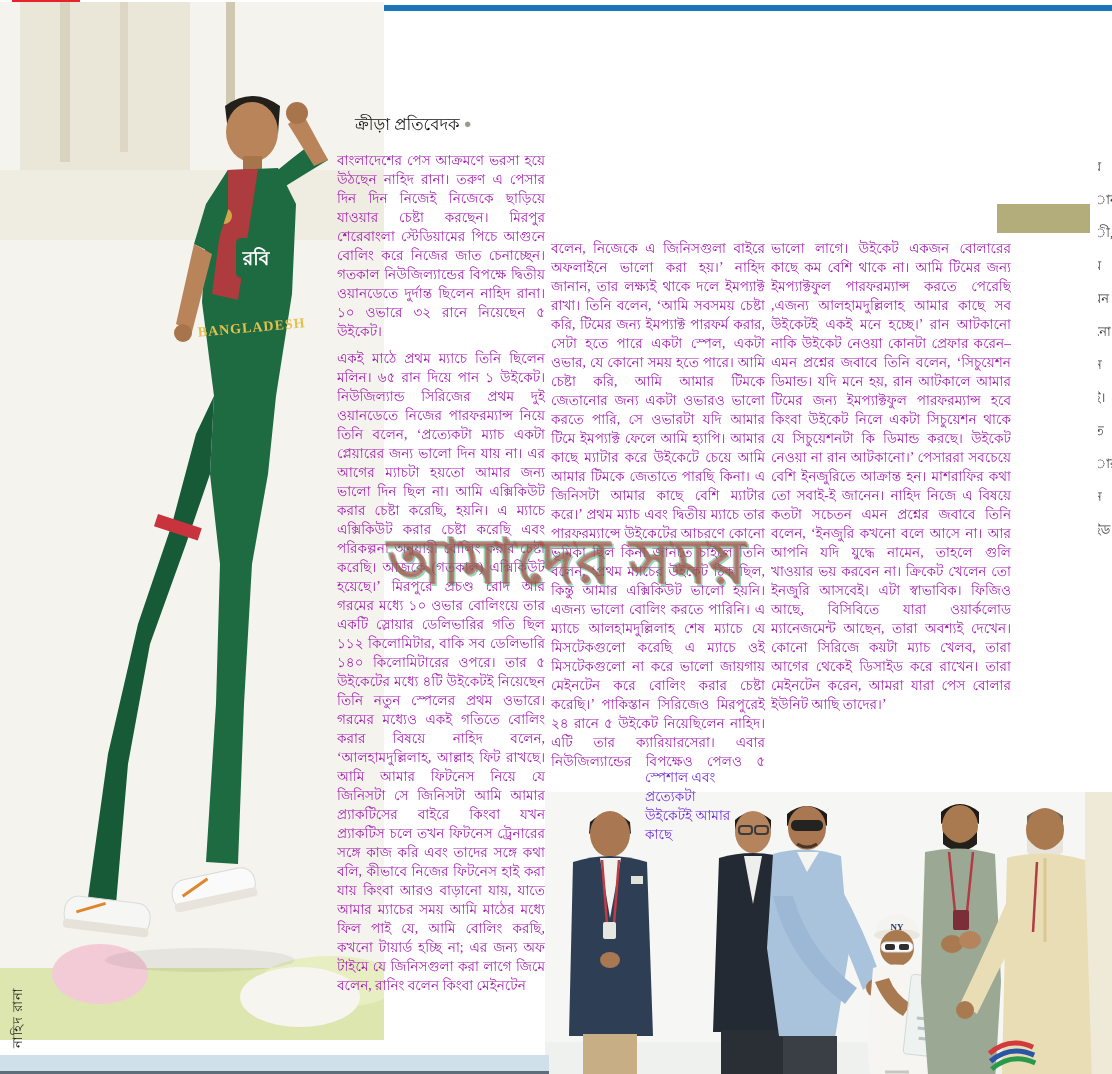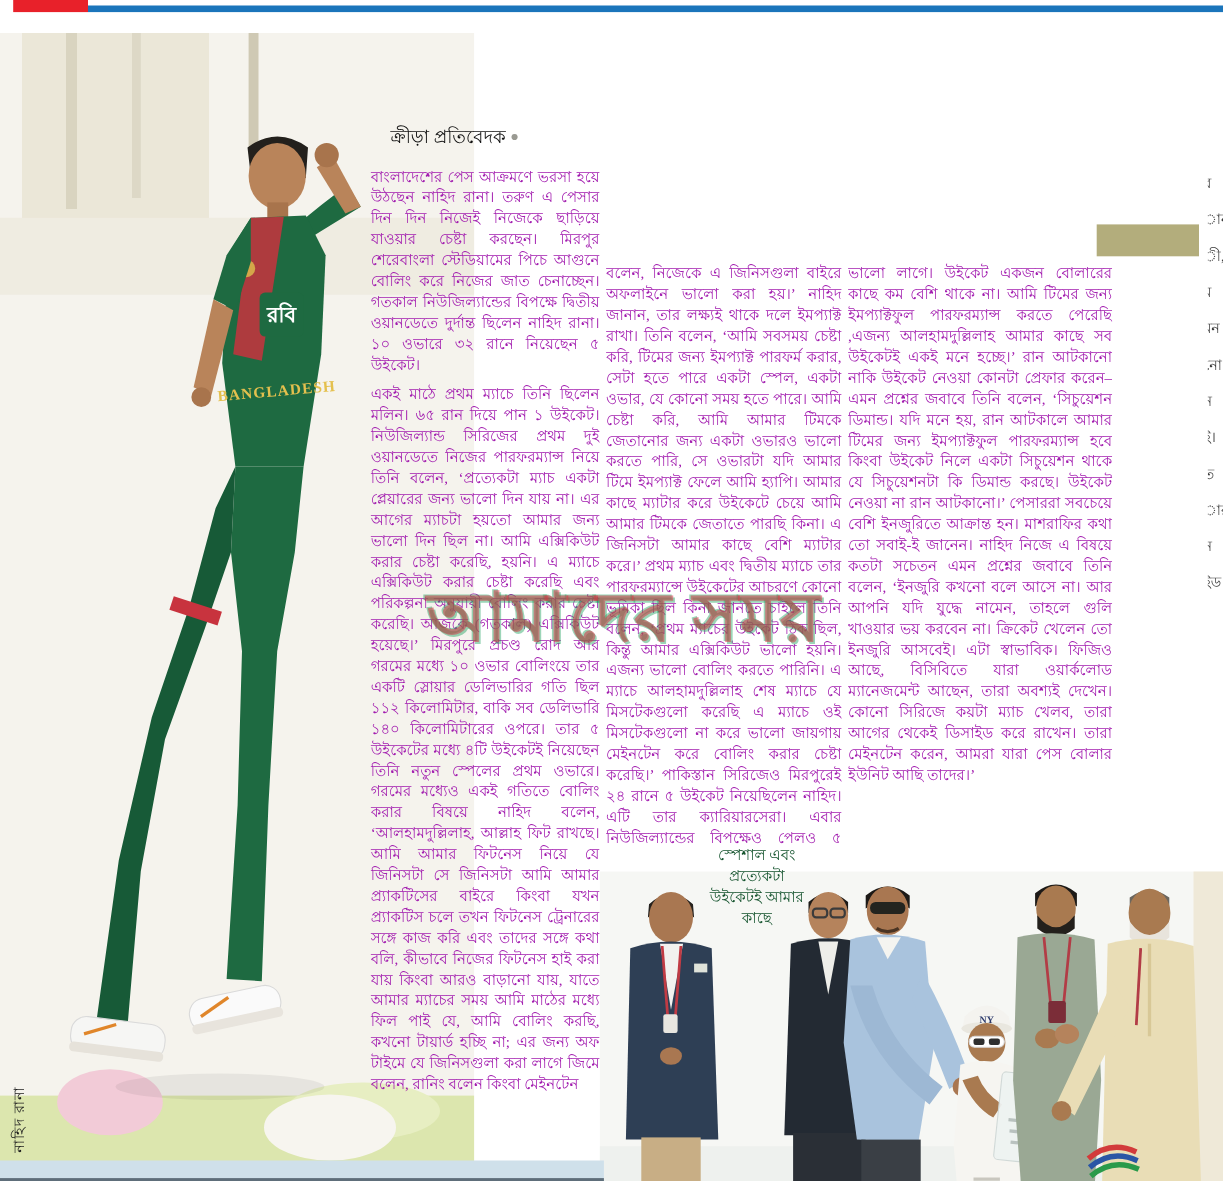--- a/index.html
+++ b/index.html
@@ -7,21 +7,21 @@
     position:relative;width:1112px;height:1074px;overflow:hidden;
     background:#ffffff;
     font-family:"Liberation Serif","DejaVu Serif",serif;
     color:#222;
   }
   
   .mast-red{position:absolute;left:12px;top:0;width:68px;height:11px;background:#e8212a;}
   .mast-rule{position:absolute;left:80px;top:5px;width:1032px;height:6px;background:#1b75bb;}
 
   
-  .player-photo{position:absolute;left:0;top:30px;width:431px;height:1038px;overflow:hidden;z-index:1;}
+  .player-photo{position:absolute;left:0;top:2px;width:384px;height:1038px;overflow:hidden;z-index:1;}
   .vcaption{
     position:absolute;left:8px;top:1048px;z-index:4;
     transform:rotate(-90deg);transform-origin:0 0;
     font-size:13px;color:#1d1d1d;letter-spacing:1px;white-space:nowrap;
   }
 
   
   .headline{
     position:absolute;left:546px;top:28px;width:564px;height:92px;z-index:3;
     font-size:54px;font-weight:bold;color:#060606;line-height:92px;
@@ -44,21 +44,21 @@
   .khaki{position:absolute;left:997px;top:204px;width:93px;height:29px;background:#b3ad7c;z-index:3;}
 
   
   .col{position:absolute;z-index:2;font-size:13.6px;line-height:19px;color:#a21caf;text-align:justify;overflow:hidden;}
   .col p{margin:0 0 8px 0;}
   .col1{left:337px;top:151px;width:208px;height:901px;}
   .col2{left:551px;top:239px;width:214px;height:528px;}
   .col3{left:771px;top:239px;width:240px;height:486px;}
   .col2-tail{
     position:absolute;left:645px;top:768px;width:86px;z-index:6;
-    font-size:13.6px;line-height:19px;color:#14532d;text-align:center;
+    font-size:13.6px;line-height:19px;color:#6d28d9;
   }
 
   
   .watermark{
     position:absolute;left:388px;top:514px;z-index:5;white-space:nowrap;
     font-size:62px;font-weight:bold;letter-spacing:2px;
     color:rgba(214,55,70,0.34);
     text-shadow:0 0 0 rgba(214,55,70,0.3), 1.5px 1.5px 0 rgba(34,162,96,0.45), -1.5px -1.5px 0 rgba(34,162,96,0.45);
     pointer-events:none;
   }

